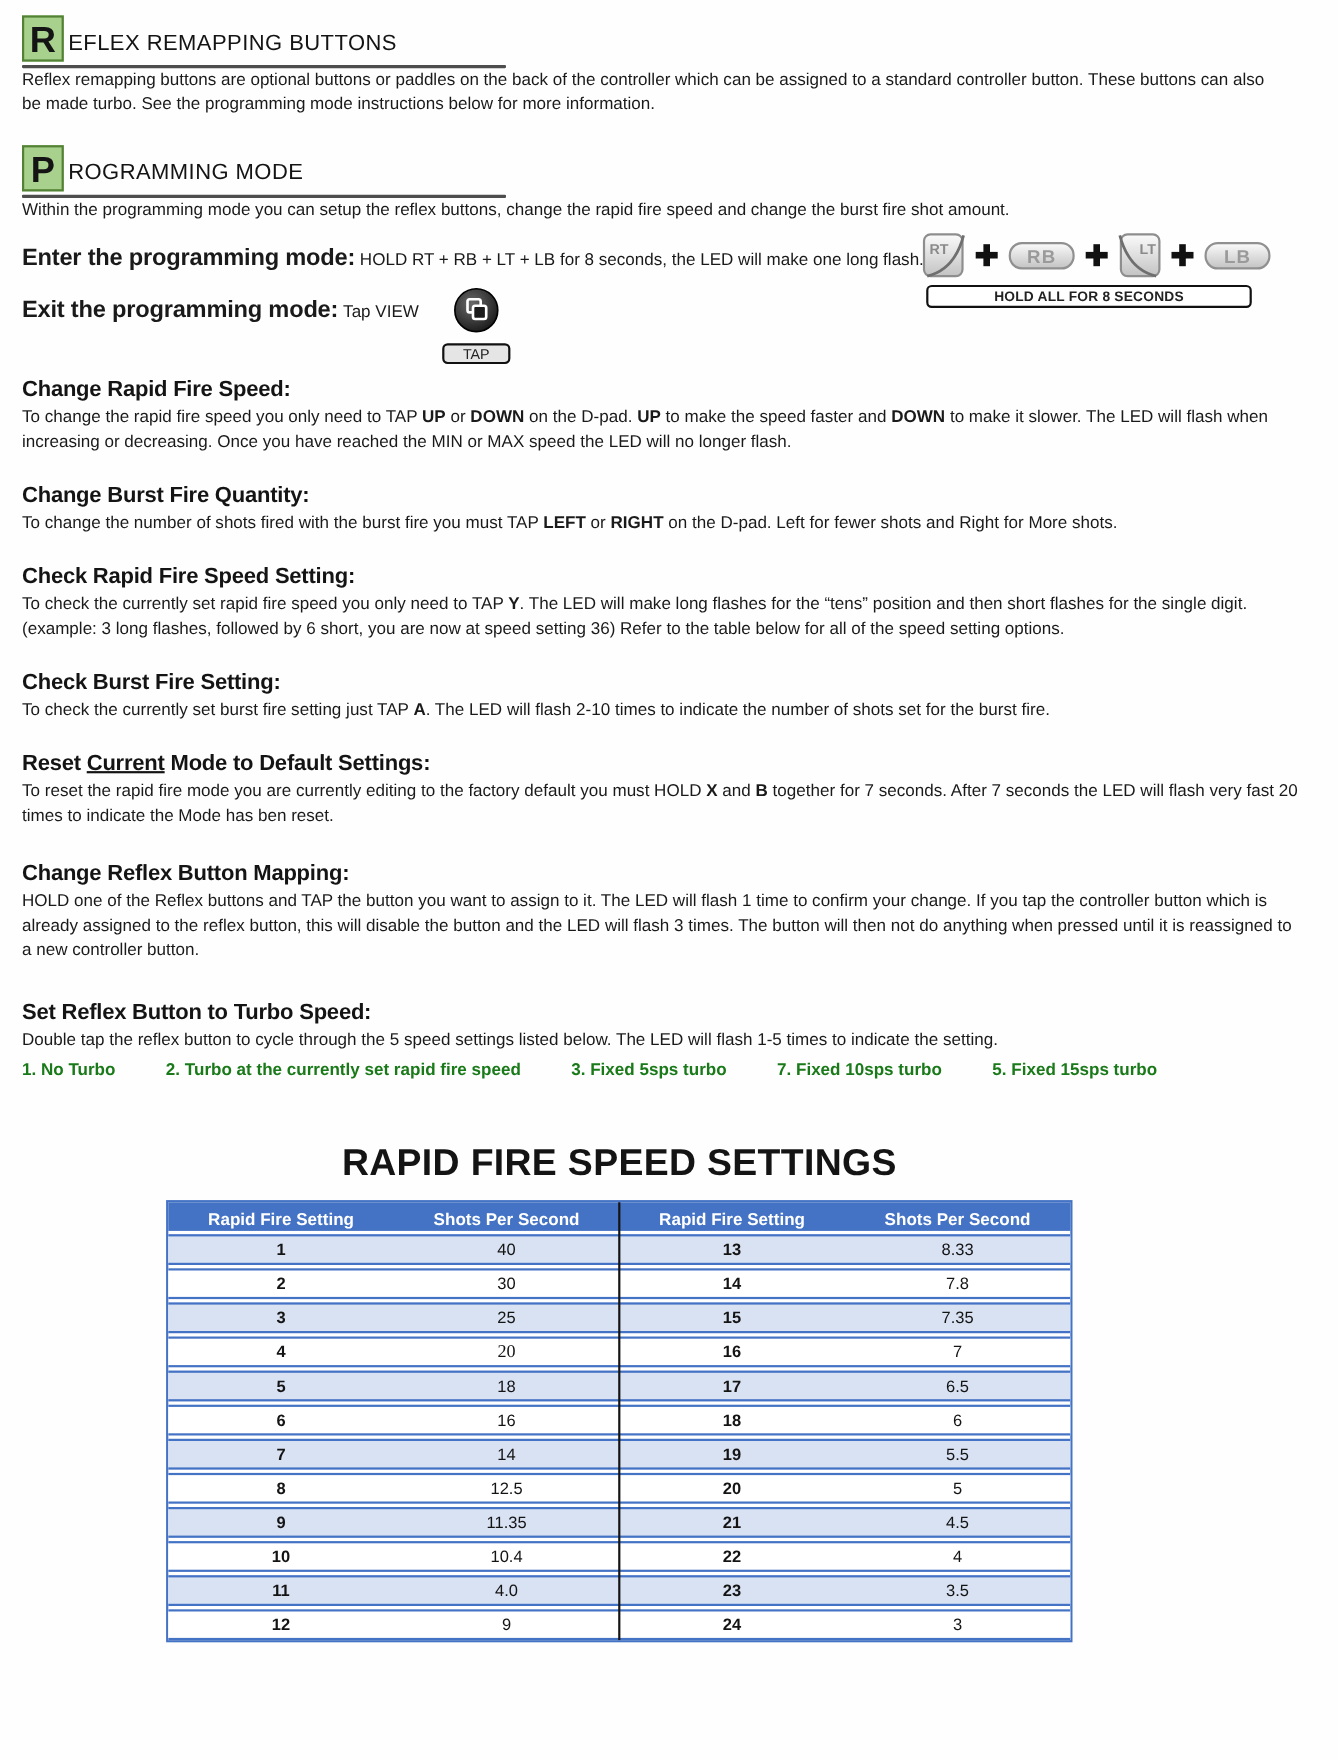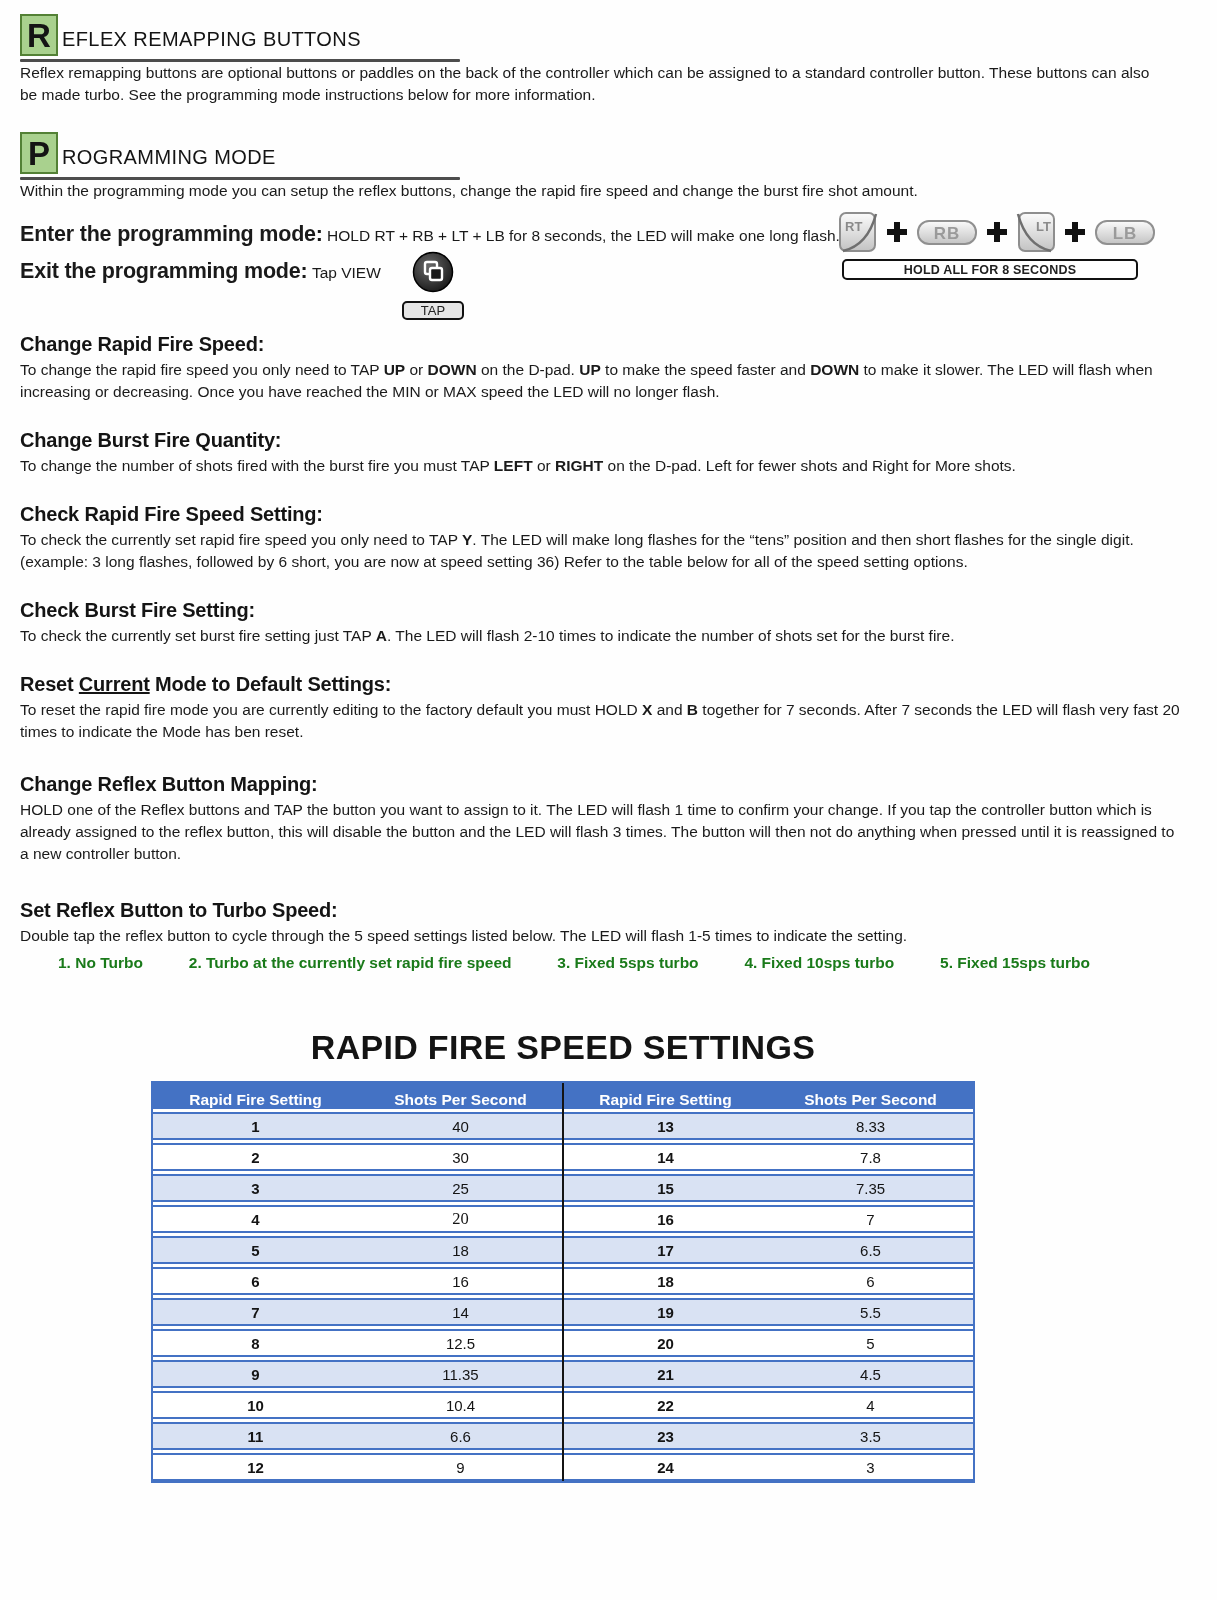--- a/index.html
+++ b/index.html
@@ -18,21 +18,21 @@
   }
   .bighead-rest{font-size:20px;letter-spacing:.4px;color:#141414;padding-top:8px;}
   .rule{width:440px;height:3px;background:#4d4d4d;margin-top:3px;border-radius:1px;}
 
   p.body{font-size:15.5px;line-height:1.42;margin:0;}
   .mt8{margin-top:8px;} .mt26{margin-top:26px;}
 
   
   .cmdline{margin-top:20px;font-size:15.5px;max-width:840px;}
   .cmdlabel{font-weight:bold;font-size:21.5px;letter-spacing:-0.2px;}
-  .exitline{position:relative;margin-top:12px;height:38px;max-width:840px;}
+  .exitline{position:relative;margin-top:22px;height:38px;max-width:840px;}
 
   
   .btn-cluster{position:absolute;top:210px;left:838px;width:318px;}
   .btn-row{display:flex;align-items:center;justify-content:space-between;}
   .plus{position:relative;width:20px;height:20px;flex:0 0 auto;}
   .plus::before{content:"";position:absolute;left:7px;top:0;width:6px;height:20px;background:#111;}
   .plus::after{content:"";position:absolute;left:0;top:7px;width:20px;height:6px;background:#111;}
   .holdbox{
     margin-top:5px;margin-left:4px;width:292px;height:17px;border:2.5px solid #111;border-radius:5px;
     display:flex;align-items:center;justify-content:center;
@@ -46,21 +46,21 @@
     font-size:13px;color:#222;display:flex;align-items:center;justify-content:center;line-height:1;
   }
 
   
   .sect{margin-top:26px;}
   .sect h3{margin:0;font-size:20px;color:#141414;letter-spacing:-0.2px;}
   .sect p{margin:3px 0 0 0;font-size:15.5px;line-height:1.42;}
   .sect.s7{margin-top:34px;}
   .turbo-list{
     display:flex;justify-content:space-between;width:1032px;margin-top:7px;
-    font-size:15.5px;font-weight:bold;color:#1a7a1a;white-space:nowrap;margin-left:38px;
+    font-size:15.5px;font-weight:bold;color:#1a7a1a;white-space:nowrap;
   }
 
   
   .tbl-title{margin:56px 0 0 131px;width:824px;text-align:center;font-size:34px;font-weight:bold;color:#141414;letter-spacing:.3px;}
   .tablebox{position:relative;margin:14px 0 0 131px;width:824px;border:2px solid #4472C4;background:#fff;box-sizing:border-box;}
   .tablebox::after{content:"";position:absolute;left:calc(50% - 1px);top:0;bottom:0;width:2px;background:#141414;}
   .thead{display:flex;background:#4472C4;height:26px;align-items:flex-end;}
   .hcell{width:25%;text-align:center;color:#fff;font-weight:bold;font-size:15.5px;}
   .trow{display:flex;margin-top:3px;border-top:2px solid #4472C4;border-bottom:2px solid #4472C4;height:24px;align-items:center;}
   .trow:nth-child(odd){background:#D9E2F3;}
@@ -179,21 +179,21 @@
     <p style="max-width:1160px;">HOLD one of the Reflex buttons and TAP the button you want to assign to it.  The LED will flash 1 time to confirm your change. If you tap the controller button which is already assigned to the reflex button, this will disable the button and the LED will flash 3 times. The button will then not do anything when pressed until it is reassigned to a new controller button.</p>
   </div>
 
   <div class="sect s7">
     <h3>Set Reflex Button to Turbo Speed:</h3>
     <p>Double tap the reflex button to cycle through the 5 speed settings listed below. The LED will flash 1-5 times to indicate the setting.</p>
     <div class="turbo-list">
       <span>1. No Turbo</span>
       <span>2. Turbo at the currently set rapid fire speed</span>
       <span>3. Fixed 5sps turbo</span>
-      <span>4. Fixed 10sps turbo</span>
+      <span>7. Fixed 10sps turbo</span>
       <span>5. Fixed 15sps turbo</span>
     </div>
   </div>
 
   <div class="tbl-title">RAPID FIRE SPEED SETTINGS</div>
   <div class="tablebox">
     <div class="thead">
       <div class="hcell">Rapid Fire Setting</div>
       <div class="hcell">Shots Per Second</div>
       <div class="hcell">Rapid Fire Setting</div>
@@ -255,21 +255,21 @@
           <div class="tcell">4.5</div>
         </div>
         <div class="trow">
           <div class="tcell">10</div>
           <div class="tcell">10.4</div>
           <div class="tcell">22</div>
           <div class="tcell">4</div>
         </div>
         <div class="trow">
           <div class="tcell">11</div>
-          <div class="tcell">6.6</div>
+          <div class="tcell">4.0</div>
           <div class="tcell">23</div>
           <div class="tcell">3.5</div>
         </div>
         <div class="trow">
           <div class="tcell">12</div>
           <div class="tcell">9</div>
           <div class="tcell">24</div>
           <div class="tcell">3</div>
         </div>
       </div>

